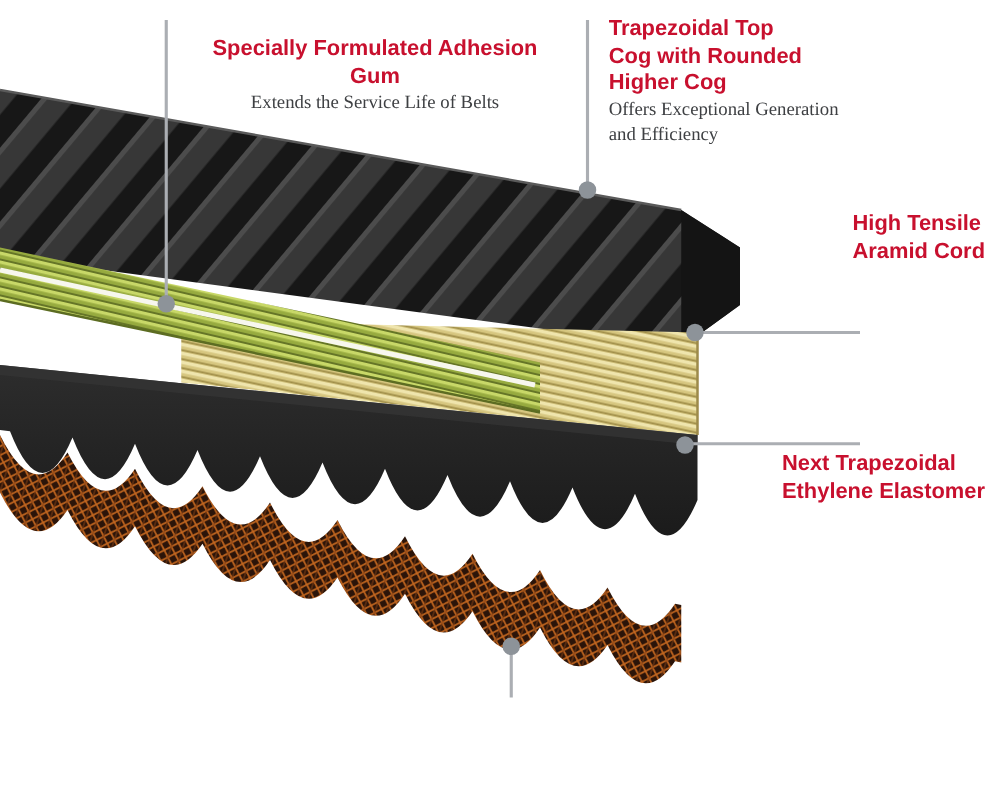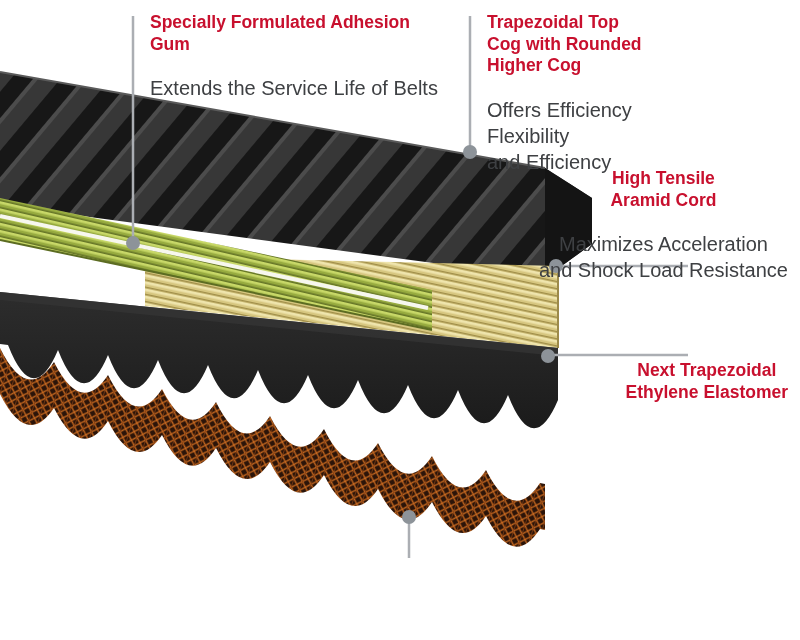--- a/index.html
+++ b/index.html
@@ -4,23 +4,23 @@
 <style>
   html,body{margin:0;padding:0;background:#ffffff;}
   .stage{
     position:relative;width:800px;height:640px;background:#ffffff;overflow:hidden;
     font-family:"Liberation Sans", sans-serif;
     --red:#c8102e; --body:#3e4043;
   }
   .stage svg{position:absolute;left:0;top:0;}
   .ann{position:absolute;}
   .ann .t{font-weight:bold;color:var(--red);font-size:17.5px;line-height:1.24;white-space:pre-line;}
-  .ann .d{color:var(--body);font-size:20px;line-height:1.3;white-space:pre-line;margin-top:20px;}
-  .right{text-align:center;}
-  #ann-gum{left:150px;top:12px;width:300px;}
+  .ann .d{color:var(--body);font-size:15px;line-height:1.3;white-space:pre-line;margin-top:2px;font-family:Liberation Serif, serif;}
+  .right{text-align:left;}
+  #ann-gum{left:150px;top:28px;width:300px;text-align:center;}
   #ann-topcog{left:487px;top:12px;width:232px;}
   #ann-aramid{right:12px;top:168px;}
   #ann-elastomer{right:12px;top:360px;}
   #ann-fabric{left:425px;top:558px;width:330px;}
 </style>
 </head>
 <body>
 
 <div class="stage" style="--red: #c8102e; --body: #3e4043;">
 
@@ -106,29 +106,27 @@
   <div class="ann" id="ann-gum">
     <div class="t">Specially Formulated Adhesion
 Gum</div>
     <div class="d">Extends the Service Life of Belts</div>
   </div>
 
   <div class="ann" id="ann-topcog">
     <div class="t">Trapezoidal Top
 Cog with Rounded
 Higher Cog</div>
-    <div class="d">Offers Efficiency Flexibility
+    <div class="d">Offers Exceptional Generation
 and Efficiency</div>
   </div>
 
   <div class="ann right" id="ann-aramid">
     <div class="t">High Tensile
 Aramid Cord</div>
-    <div class="d">Maximizes Acceleration
-and Shock Load Resistance</div>
   </div>
 
   <div class="ann right" id="ann-elastomer">
     <div class="t">Next Trapezoidal
 Ethylene Elastomer</div>
   </div>
 
   <div class="ann" id="ann-fabric">
   </div>
 

